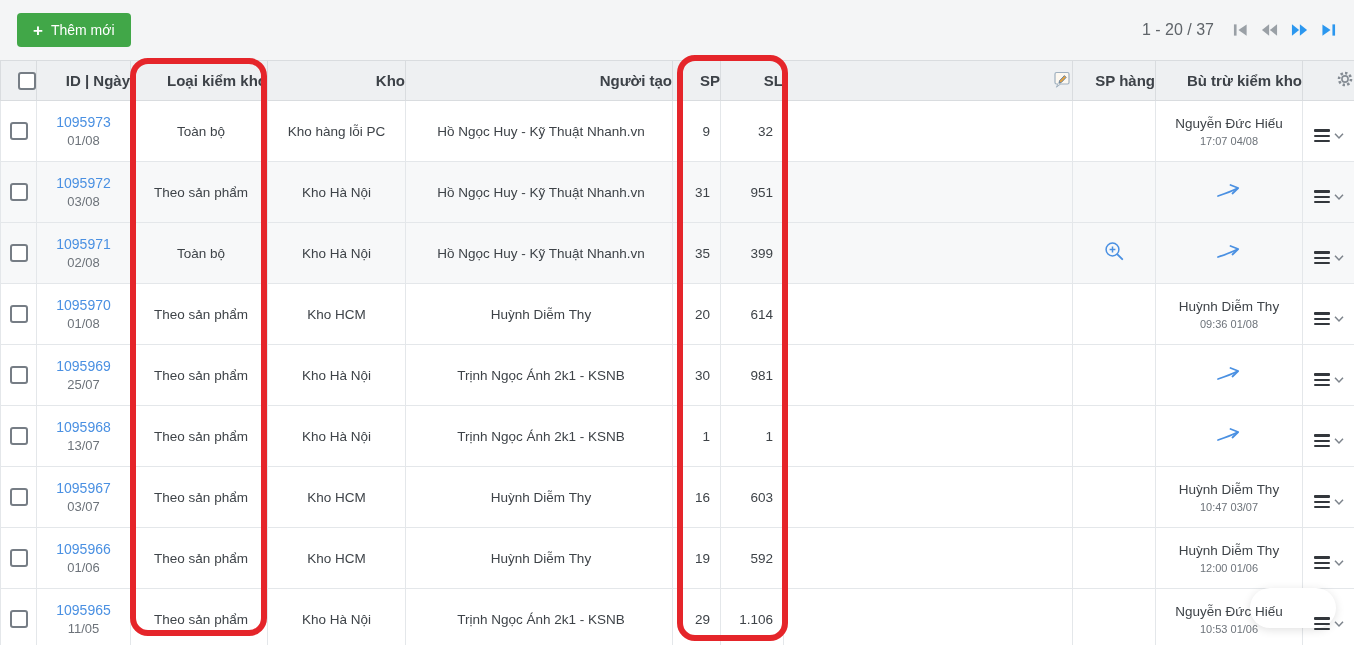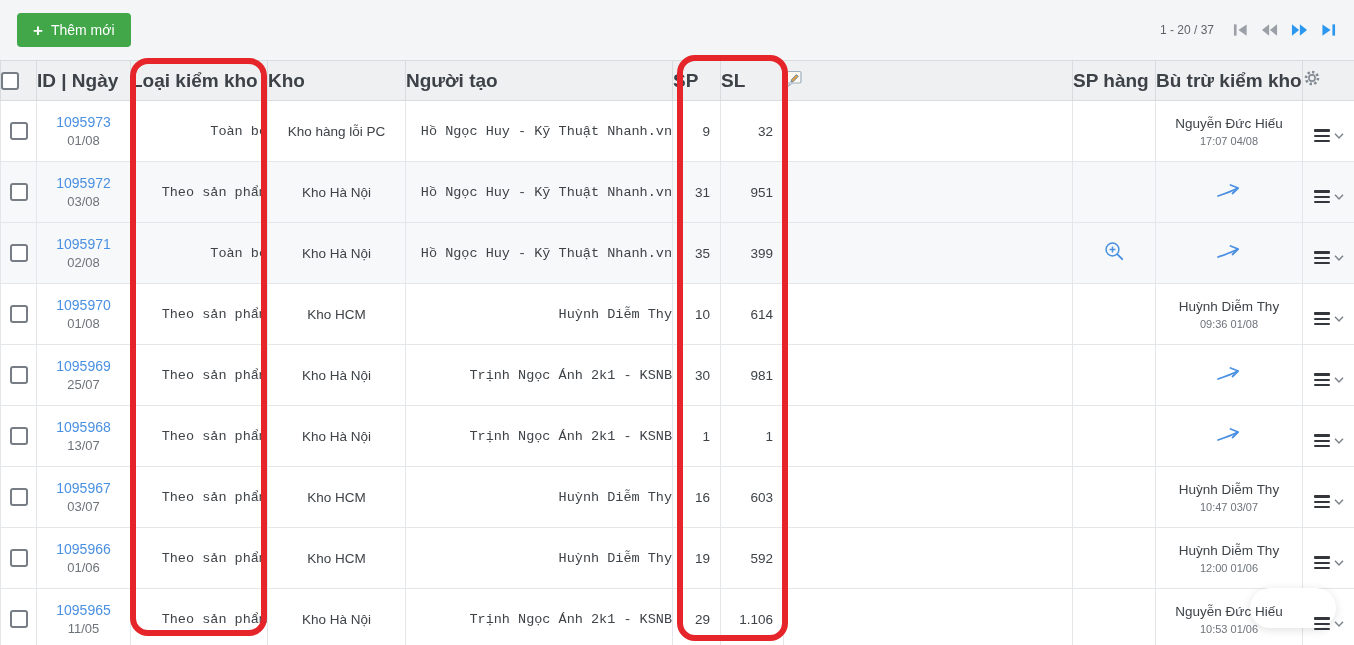--- a/index.html
+++ b/index.html
@@ -10,32 +10,32 @@
   *{box-sizing:border-box; margin:0; padding:0;}
   html,body{width:1354px; height:645px; overflow:hidden;}
   body{font-family:"Liberation Sans","DejaVu Sans",sans-serif; background:var(--pagegray); color:var(--text); position:relative;}
   
   .toolbar{height:60px; display:flex; align-items:center; padding:0 14px 0 17px; position:relative;}
   .btn{border:none; border-radius:4px; height:34px; padding:0 16px; color:#fff; font-size:14px; font-family:inherit; display:inline-flex; align-items:center; gap:8px; cursor:pointer;}
   .btn.green{background:var(--green); margin-right:16px;}
   .btn.blue{background:var(--blue);}
   .btn .plus{font-size:17px; font-weight:700; line-height:1;}
   .pager{position:absolute; right:16px; top:0; height:60px; display:flex; align-items:center; gap:9px;}
-  .pager .label{font-size:12px; color:#5f6469; margin-right:8px;}
+  .pager .label{font-size:16px; color:#5f6469; margin-right:8px;}
   .pager .nav{display:inline-flex; align-items:center; cursor:pointer; padding:2px;}
   
   .tablewrap{background:#fff;}
   table{width:1354px; table-layout:fixed; border-collapse:collapse;}
   col.c-check{width:36px;} col.c-id{width:94px;} col.c-type{width:137px;} col.c-kho{width:138px;}
   col.c-creator{width:267px;} col.c-sp{width:48px;} col.c-sl{width:63px;} col.c-note{width:289px;}
   col.c-miss{width:83px;} col.c-adj{width:147px;} col.c-menu{width:52px;}
-  th{height:40px; background:var(--hdrbg); border:1px solid var(--hdrline); font-size:19px; font-weight:700; color:#3d4248; text-align:left;}
+  th{height:40px; background:var(--hdrbg); border:1px solid var(--hdrline); font-size:15px; font-weight:700; color:#3d4248; text-align:right;}
   td{height:61px; border:1px solid var(--line); font-size:13.5px; color:var(--text); text-align:center; vertical-align:middle; background:#fff;}
   tr.shaded td{background:var(--stripe);}
-  td.al{text-align:right; padding-left:4px;font-family:Liberation Mono, monospace;}
+  td.al{text-align:center; padding-left:4px;}
   td.ar{text-align:right; padding-right:10px;}
   .cb{display:inline-block; width:18px; height:18px; border:2px solid #767d85; border-radius:3px; background:#fff; vertical-align:middle; cursor:pointer;}
   a.idlink{color:var(--link); text-decoration:none; font-size:14px; display:block; cursor:pointer;}
   .date{color:var(--muted); font-size:13px; margin-top:3px;}
   .adj-name{font-size:13.5px; position:relative; z-index:4;}
   .adj-time{font-size:11px; color:var(--muted); margin-top:4px;}
   .menu-btn{display:inline-flex; align-items:center; gap:4px; cursor:pointer; position:relative; z-index:4;}
   .menu-btn .bars{display:inline-flex; flex-direction:column; gap:3px;}
   .menu-btn .bars i{display:block; width:16px; height:2.4px; background:#33373c; border-radius:1px;}
   
@@ -223,21 +223,21 @@
         </tr>
         <tr>
           <td><span class="cb"></span></td>
           <td>
             <a class="idlink">1095970</a>
             <div class="date">01/08</div>
           </td>
           <td class="al">Theo sản phẩm</td>
           <td>Kho HCM</td>
           <td class="al">Huỳnh Diễm Thy</td>
-          <td class="ar">10</td>
+          <td class="ar">20</td>
           <td class="ar">614</td>
           <td></td>
           <td></td>
           <td>
             <div class="adj-name">Huỳnh Diễm Thy</div>
             <div class="adj-time">09:36 01/08</div>
           </td>
           <td><span class="menu-btn">
               <span class="bars">
                 <i></i>

